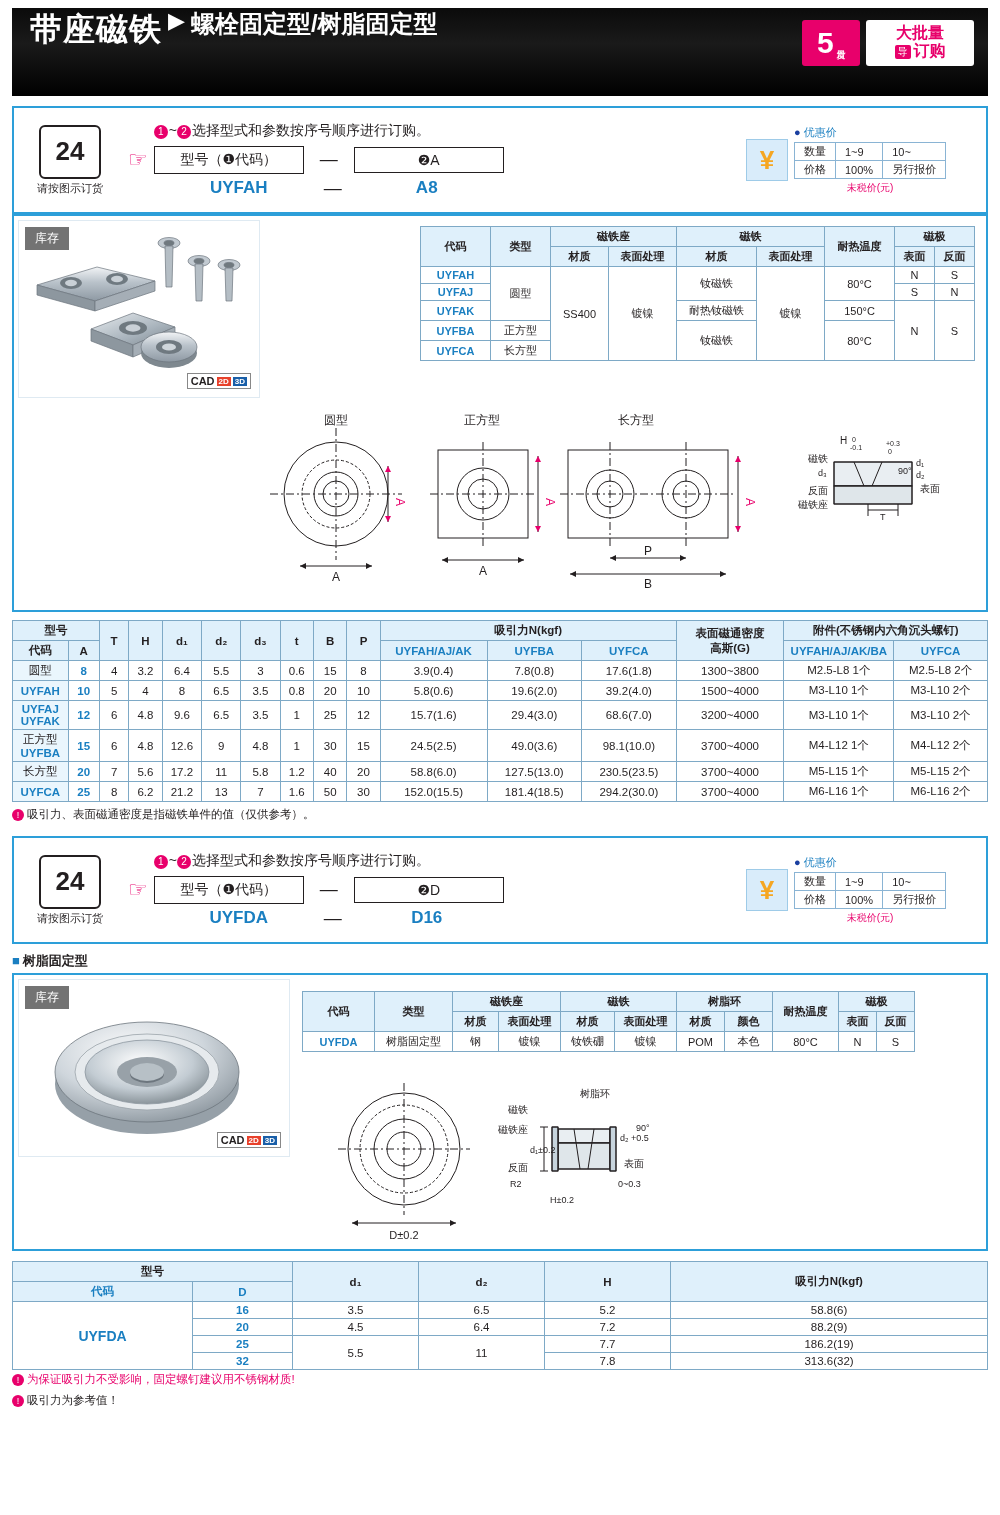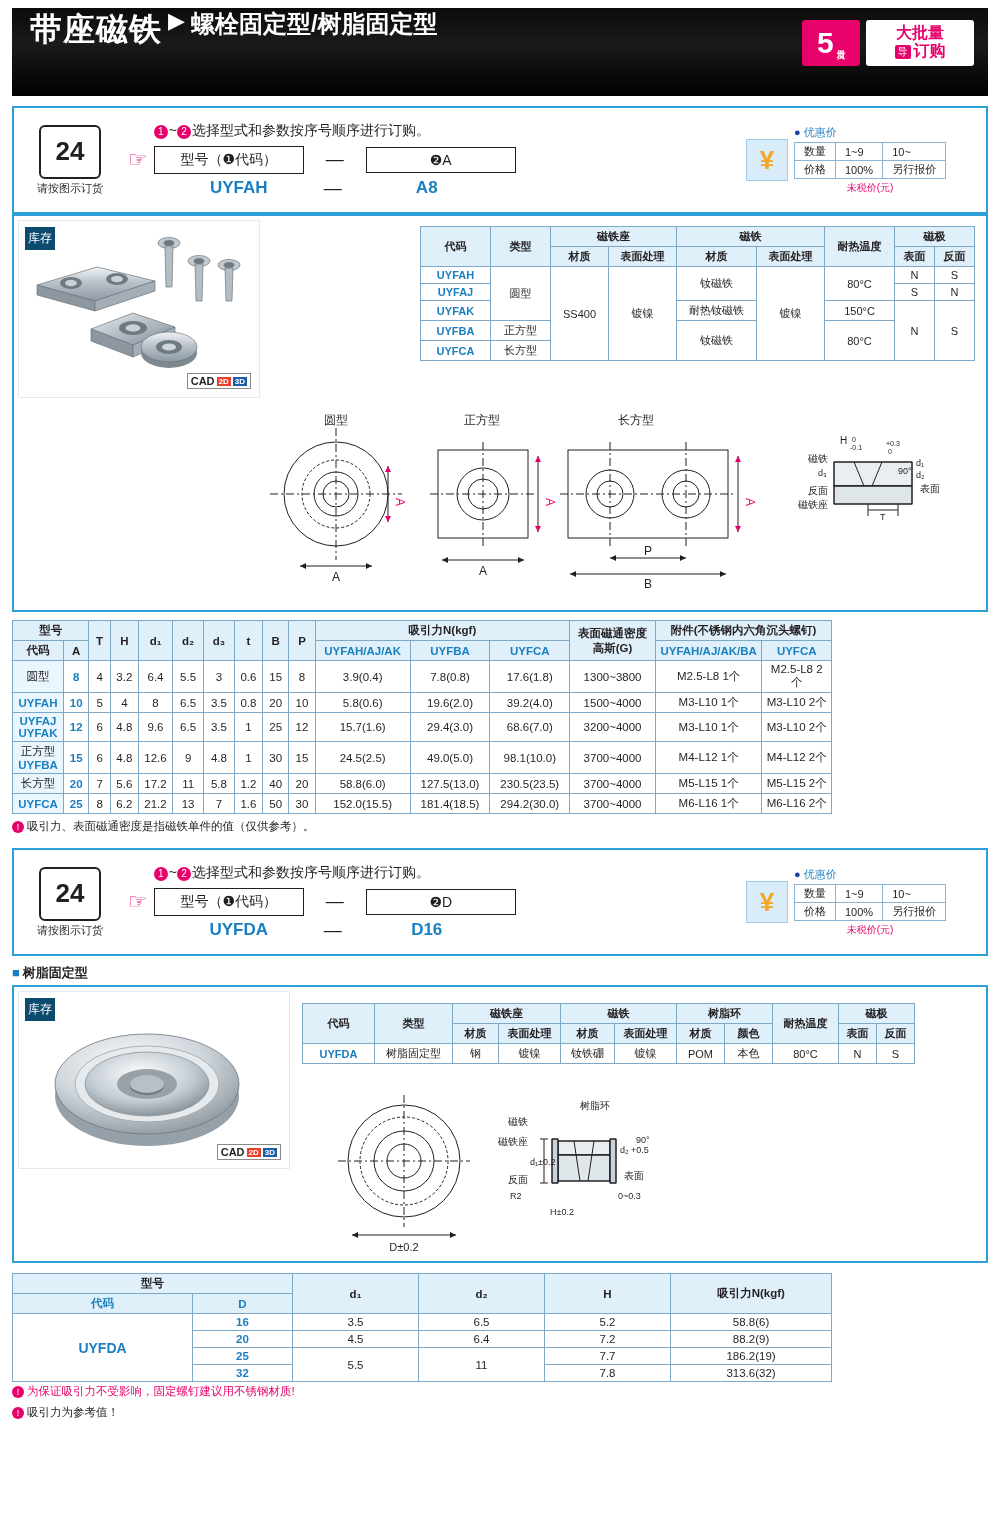--- a/index.html
+++ b/index.html
@@ -70,21 +70,21 @@
     position: relative;
   }
   .phone-cell .cap { font-size: 11px; }
   .hand { font-size: 22px; color: #e8006b; margin-left: 2px; }
   .order-mid { flex: 1; padding-left: 6px; }
   .order-line1 { font-size: 14px; margin-bottom: 6px; }
   .num-badge {
     display:inline-block; width: 14px; height: 14px; border-radius: 50%;
     background: #e8006b; color: #fff; font-size: 10px; text-align:center; line-height: 14px; margin-right:1px;
   }
-  .code-row { display: flex; align-items: center; gap: 22px; }
+  .code-row { display: flex; align-items: center; gap: 16px; }
   .code-box {
     border: 1px solid #231f20; padding: 4px 14px; font-size: 14px; min-width: 150px; text-align: center;
   }
   .dash { font-size: 18px; }
   .code-res { display: flex; align-items: center; gap: 10px; margin-top: 4px; padding-left: 10px;}
   .code-res .v { color: #1a7fc1; font-size: 17px; font-weight: bold; min-width: 150px; text-align:center;}
   .price-cell { width: 240px; display: flex; align-items: center; gap: 6px; padding-right: 8px; }
   .yen-box {
     width: 42px; height: 42px; background: #d9ecfa; border: 1px solid #9ecbe8;
     display:flex; align-items:center; justify-content:center; color:#f5a623; font-size: 26px; font-weight:bold;
@@ -97,40 +97,40 @@
 
   
   .sec-label { font-size: 13px; margin: 8px 0 3px 0; font-weight: bold;}
   .sec-label .sq { color: #1a7fc1; margin-right: 3px; }
 
   
   .panel { border: 2px solid #2d9fd9; background: #fff; position: relative; }
 
   .img-cell { position: relative; }
   .stock-tag {
-    position: absolute; left: 6px; top: 6px; background: #0c4a6e; color: #fff;
-    font-size: 12px; padding: 3px 3px; z-index: 3;
+    position: absolute; left: 6px; top: 6px; background: #737373; color: #fff;
+    font-size: 12px; padding: 3px 10px; z-index: 3;
   }
   .cad-tag {
     position: absolute; right: 8px; bottom: 8px; background:#fff; border:1px solid #888;
     font-size: 11px; font-weight: bold; padding: 1px 3px; display:flex; align-items:center; gap:2px;
   }
   .cad-tag .c2 { background:#e8412b; color:#fff; font-size:8px; padding:0 2px; line-height:9px;}
   .cad-tag .c3 { background:#1a5fa8; color:#fff; font-size:8px; padding:0 2px; line-height:9px;}
 
   
   table.grid { border-collapse: collapse; font-size: 11px; }
   table.grid th, table.grid td {
     border: 1px solid #7ea9c6; text-align: center; padding: 2px 4px; background: #fff;
   }
   table.grid th { background: #dff0fb; font-weight: bold; }
   .code-blue { color: #1a7fc1; font-weight: bold; }
 
   
-  table.spec { border-collapse: collapse; width: 820px; font-size: 11.5px; }
+  table.spec { border-collapse: collapse; width: 976px; font-size: 11.5px; }
   table.spec th, table.spec td { border: 1px solid #7ea9c6; text-align: center; padding: 2px 3px; }
   table.spec th { background: #dff0fb; font-weight: bold; }
   table.spec td.blue { color: #1a7fc1; font-weight: bold; }
   table.spec td.lbl { background: #eaf6fd; }
 
   .note { font-size: 11.5px; margin: 5px 0; }
   .note .mark {
     display:inline-block; width:12px;height:12px;border-radius:50%;
     background:#e8006b;color:#fff;font-size:9px;text-align:center;line-height:12px;margin-right:3px;
   }
@@ -504,21 +504,21 @@
       <td class="blue">15</td>
       <td>6</td>
       <td>4.8</td>
       <td>12.6</td>
       <td>9</td>
       <td>4.8</td>
       <td>1</td>
       <td>30</td>
       <td>15</td>
       <td>24.5(2.5)</td>
-      <td>49.0(5.0)</td>
+      <td>49.0(3.6)</td>
       <td>98.1(10.0)</td>
       <td>3700~4000</td>
       <td>M4-L12  1个</td>
       <td>M4-L12  2个</td>
     </tr>
     <tr>
       <td class="lbl">长方型</td>
       <td class="blue">20</td>
       <td>7</td>
       <td>5.6</td>

